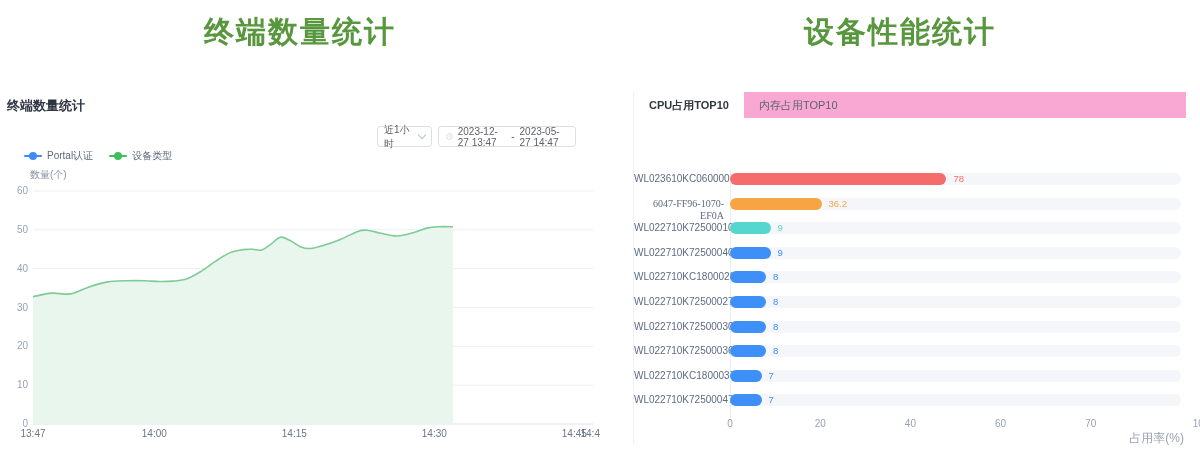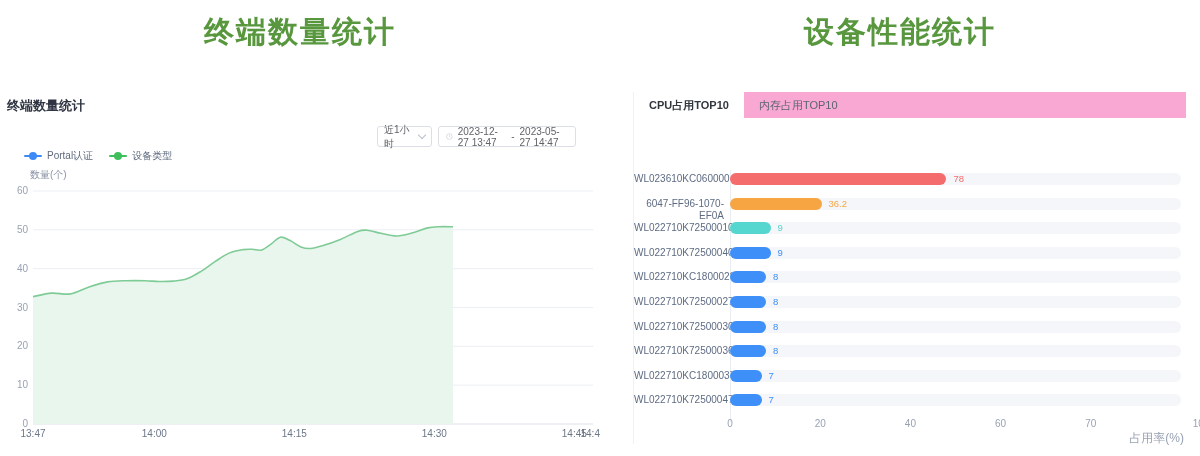--- a/index.html
+++ b/index.html
@@ -120,21 +120,21 @@
 
     <div class="vaxis"></div>
     <div class="bars" id="bar-chart">
         <div>
           <div class="bar-label" style="top: 81px;">WL023610KC06000043</div>
           <div class="bar-track" style="top: 81px; background: rgb(244, 246, 250);"></div>
           <div class="bar-fill" style="top: 81px; width: 216.48px; background: rgb(245, 108, 108);"></div>
           <div class="bar-value" style="top: 81px; left: 319.48px; color: rgb(245, 108, 108);">78</div>
         </div>
         <div>
-          <div class="bar-label" style="top: 105.6px;">6047-FF96-1070-EF0A</div>
+          <div class="bar-label" style="top: 105.6px; font-family: Liberation Serif, serif;">6047-FF96-1070-EF0A</div>
           <div class="bar-track" style="top: 105.6px; background: rgb(244, 246, 250);"></div>
           <div class="bar-fill" style="top: 105.6px; width: 91.553px; background: rgb(247, 165, 67);"></div>
           <div class="bar-value" style="top: 105.6px; left: 194.553px; color: rgb(247, 165, 67);">36.2</div>
         </div>
         <div>
           <div class="bar-label" style="top: 130.2px;">WL022710K725000102</div>
           <div class="bar-track" style="top: 130.2px; background: rgb(244, 246, 250);"></div>
           <div class="bar-fill" style="top: 130.2px; width: 40.59px; background: rgb(85, 214, 206);"></div>
           <div class="bar-value" style="top: 130.2px; left: 143.59px; color: rgb(85, 214, 206);">9</div>
         </div>

